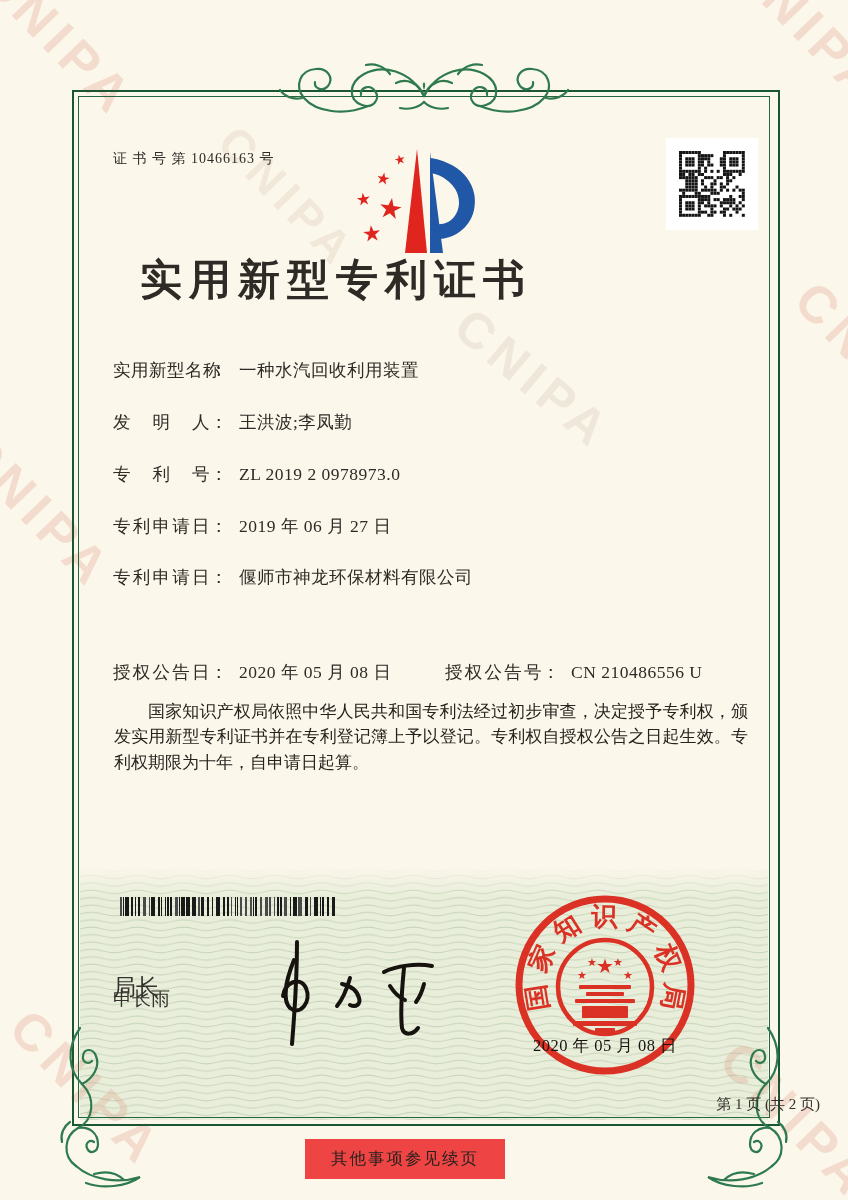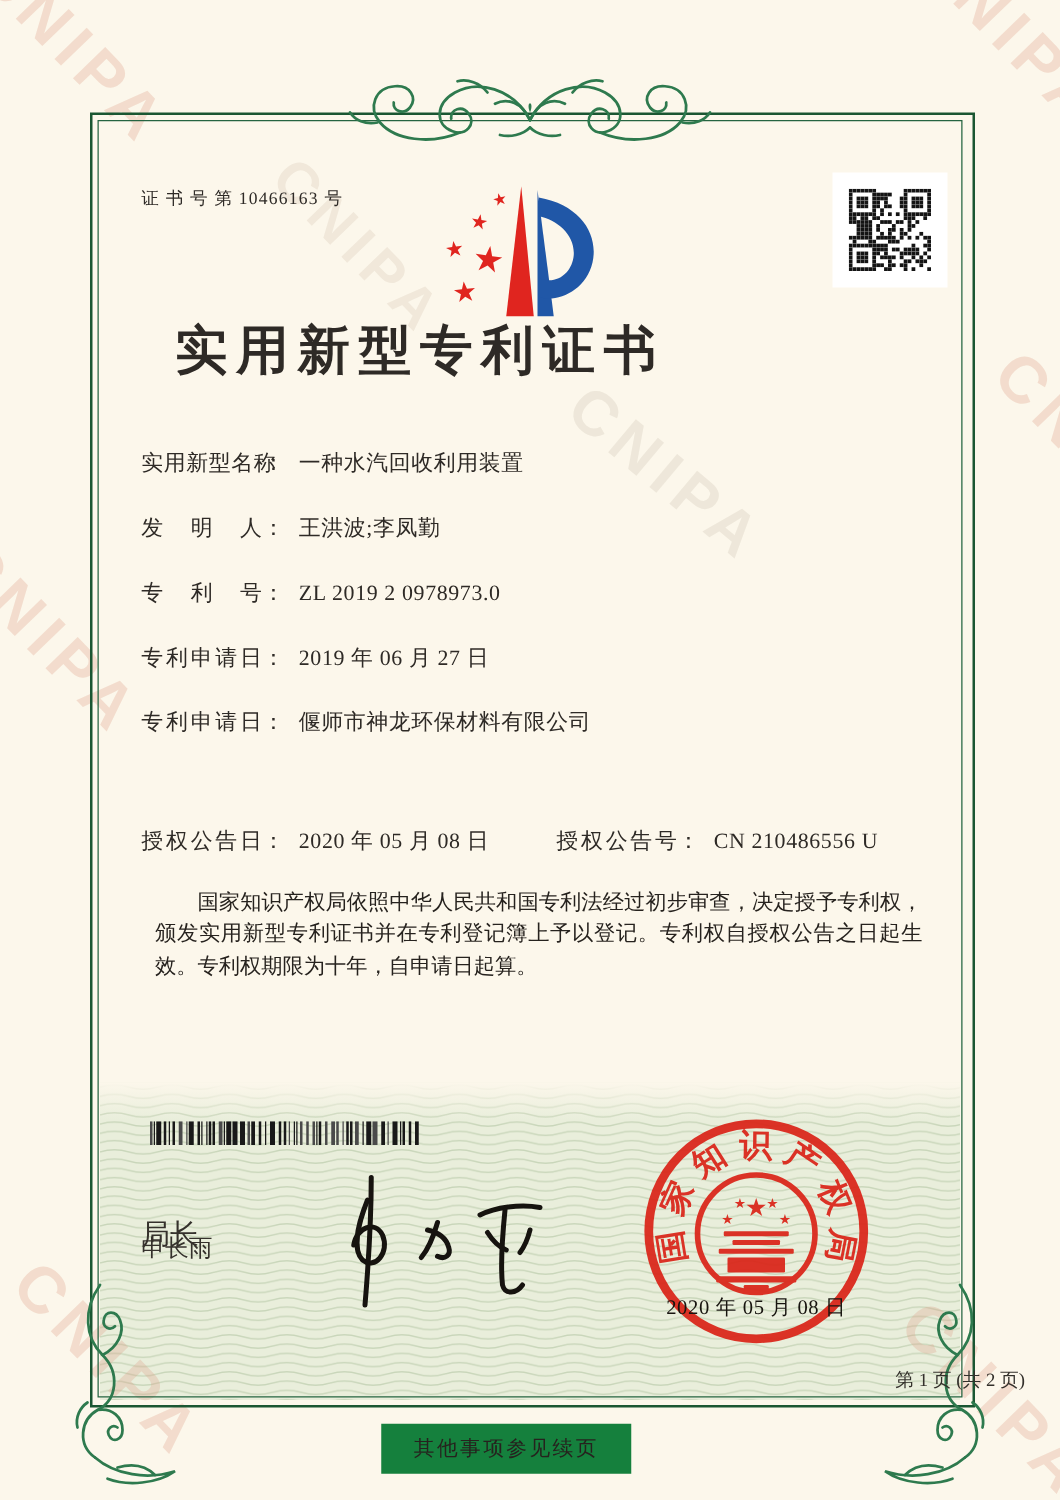--- a/index.html
+++ b/index.html
@@ -37,38 +37,38 @@
   .title{position:absolute;left:0;top:252px;width:672px;text-align:center;font-size:42px;
          font-weight:600;letter-spacing:7px;z-index:4;}
   
   .row{position:absolute;left:113px;font-size:17.5px;letter-spacing:0.5px;z-index:4;white-space:nowrap;}
   .lab{display:inline-block;width:97px;text-align:justify;text-align-last:justify;vertical-align:bottom;}
   .val{margin-left:11px;text-align:center;}
   .row2col{left:445px;}
   
   .bodytext{position:absolute;left:113px;top:698px;width:636px;font-size:17px;line-height:25.4px;
             text-align:justify;z-index:4;color:#26221e;}
-  .bodytext p{margin:11px;text-indent:2em;font-family:Liberation Serif, serif;}
+  .bodytext p{margin:1px;text-indent:2em;font-family:Liberation Serif, serif;}
   
   .barcode{position:absolute;left:120px;top:897px;z-index:4;}
   
   .sig-label{position:absolute;left:113px;top:972px;font-size:23px;z-index:4;
              font-family:"Liberation Sans","DejaVu Sans",sans-serif;color:#35312c;}
   .sig-name{position:absolute;left:113px;top:986px;font-size:19px;z-index:4;
             font-family:"Liberation Sans","DejaVu Sans",sans-serif;color:#35312c;}
   .sig-script{position:absolute;left:238px;top:938px;z-index:4;}
   
   .seal{position:absolute;left:507px;top:887px;z-index:5;}
   .seal-date{position:absolute;left:505px;top:1035px;width:200px;text-align:center;
              font-size:16.5px;color:#17140f;z-index:6;letter-spacing:0.5px;}
   
   .pageinfo{position:absolute;left:0;top:1095px;width:820px;text-align:right;
             font-size:15px;z-index:4;color:#33302b;}
   .contnote{position:absolute;left:405px;top:1139px;transform:translateX(-50%);
-            background:#15803d;padding:9px 26px;font-size:16.5px;letter-spacing:2px;
+            background:#ef4444;padding:9px 26px;font-size:16.5px;letter-spacing:2px;
             z-index:5;color:#26221e;}
 </style>
 </head>
 <body>
 
 <div id="page">
 
   <span class="wm wm1">CNIPA</span>
   <span class="wm wm2">CNIPA</span>
   <span class="wm wm3">CNIPA</span>

